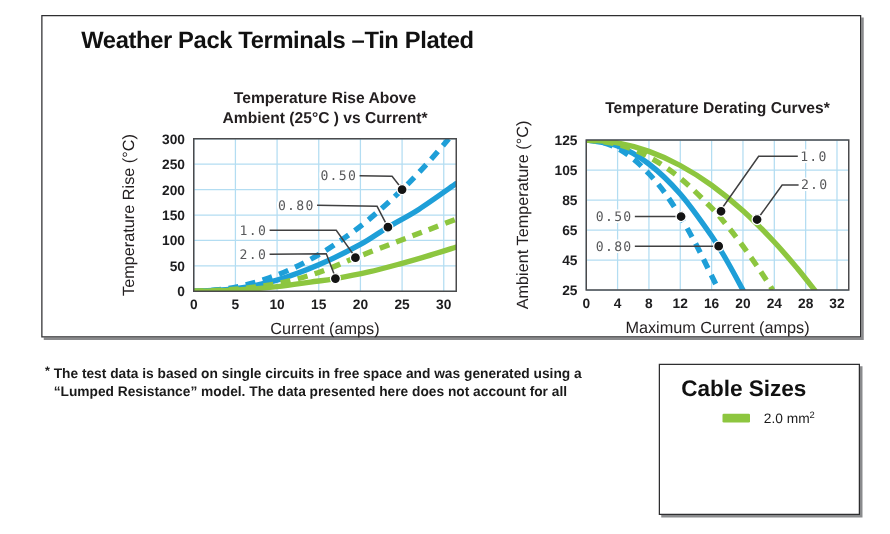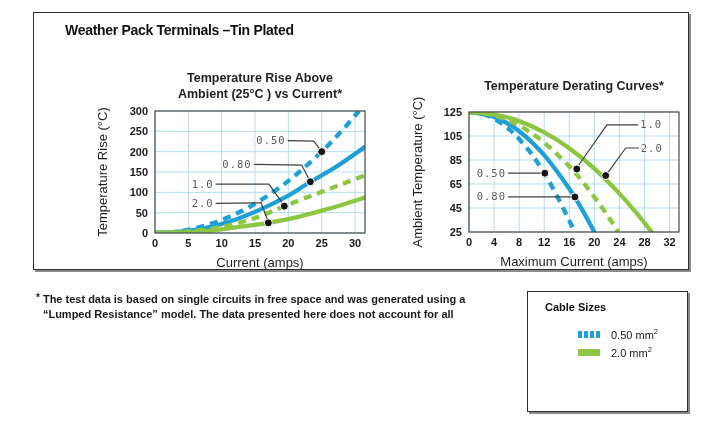--- a/index.html
+++ b/index.html
@@ -1,36 +1,36 @@
 <!DOCTYPE html>
 <html><head>
 <meta charset="utf-8">
 <style>
   html,body{margin:0;padding:0;background:#fff;}
   .page{position:relative;width:712px;height:427px;background:#ffffff;overflow:hidden;
         font-family:"Liberation Sans",sans-serif;color:#231F20;}
   .frame{position:absolute;left:33px;top:12px;width:654px;height:256px;background:#fff;
          border:1.4px solid #2e2e30;box-shadow:2px 2px 0 #8a8b8d;}
-  .main-title{position:absolute;left:31px;top:9px;font-size:14px;font-weight:bold;
+  .main-title{position:absolute;left:31px;top:9px;font-size:19px;font-weight:bold;
               letter-spacing:-0.3px;color:#111;}
   .chart-svg{position:absolute;}
   #chart1{left:58px;top:48px;}
   #chart2{left:372px;top:48px;}
   .ctitle{font-size:12.5px;font-weight:bold;fill:#231F20;}
   .axlabel{font-size:13px;fill:#231F20;}
   .tick{font-size:11px;font-weight:bold;fill:#1d1d1f;}
   .lbl{font-family:"DejaVu Sans Mono","Liberation Mono",monospace;font-size:10.5px;
        fill:#58595B;letter-spacing:1px;paint-order:stroke;stroke:#ffffff;stroke-width:3px;}
   .footnote{position:absolute;left:36px;top:292px;width:480px;display:flex;
             font-size:11px;font-weight:bold;line-height:15px;color:#1a1a1a;}
   .fn-marker{font-size:10px;margin-right:3px;position:relative;top:-2px;}
   .fn-line{white-space:nowrap;}
   .cable-box{position:absolute;left:527px;top:291px;width:159px;height:119px;background:#fff;
              border:1.4px solid #2e2e30;box-shadow:2px 2px 0 #8a8b8d;}
-  .cable-title{position:absolute;left:17px;top:9px;font-size:11px;font-weight:bold;color:#111;}
+  .cable-title{position:absolute;left:17px;top:9px;font-size:18px;font-weight:bold;color:#111;}
   .lg-rows{position:absolute;left:50px;top:33px;}
   .lg-row{display:flex;align-items:center;height:18px;}
   .swatch{width:24px;display:flex;align-items:center;margin-right:9px;}
   .sw-solid{width:22px;height:7px;border-radius:1px;}
   .sw-dash{width:4px;height:7px;margin-right:2px;border-radius:0.5px;}
   .lg-label{font-size:11px;color:#1a1a1a;}
   .lg-label sup{font-size:7.5px;}
 </style>
 </head>
 <body>
@@ -158,29 +158,20 @@
         <div class="fn-line">The test data is based on single circuits in free space and was generated using a</div>
         <div class="fn-line">“Lumped Resistance” model. The data presented here does not account for all</div>
       </div>
   </div>
 
   <div class="cable-box">
     <div class="cable-title">Cable Sizes</div>
     <div class="lg-rows">
         <div class="lg-row">
           <span class="swatch">
-            <span class="sw-dash" style="background: rgb(30, 159, 216);"></span>
-            <span class="sw-dash" style="background: rgb(30, 159, 216);"></span>
-            <span class="sw-dash" style="background: rgb(30, 159, 216);"></span>
-            <span class="sw-dash" style="background: rgb(30, 159, 216);"></span>
-          </span>
-          <span class="lg-label">0.50 mm<sup>2</sup></span>
-        </div>
-        <div class="lg-row">
-          <span class="swatch">
             <span class="sw-solid" style="background: rgb(141, 198, 63);"></span>
           </span>
           <span class="lg-label">2.0 mm<sup>2</sup></span>
         </div>
       </div>
   </div>
 
 </div>
 
 </body></html>

